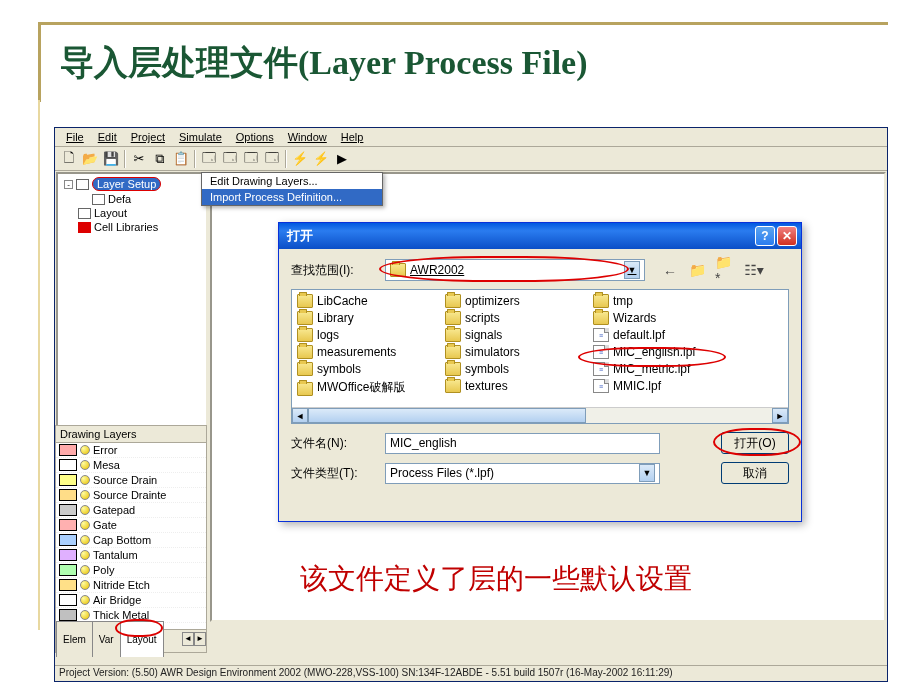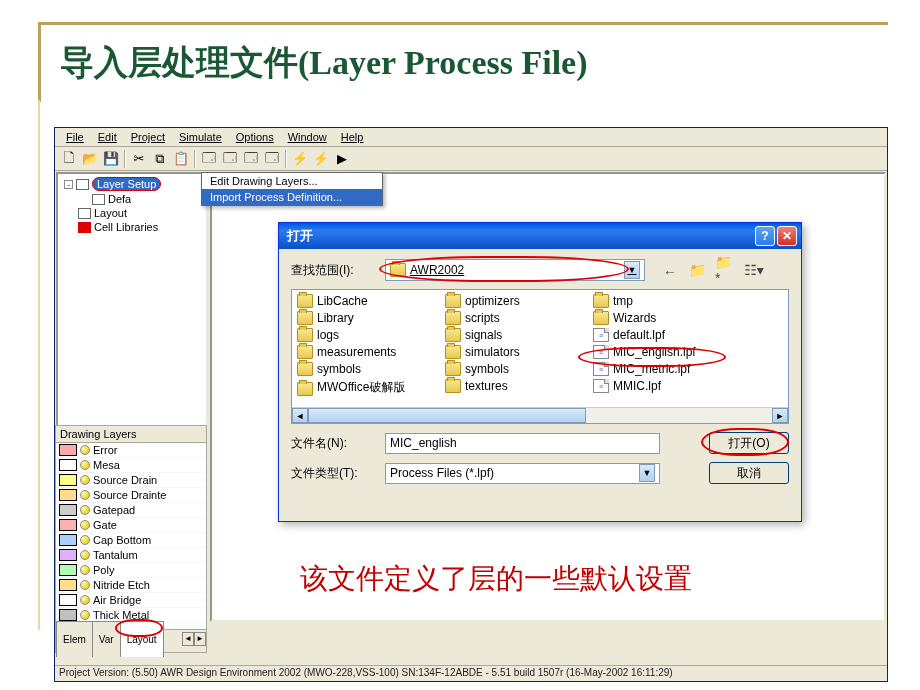--- a/index.html
+++ b/index.html
@@ -69,21 +69,21 @@
   .file-col { width: 148px; display: flex; flex-direction: column; gap: 3px; font-size: 12px; }
   .file-item { display: flex; align-items: flex-end; gap: 4px; padding: 0 1px; white-space: nowrap; }
   .lpf-icon { width: 16px; height: 14px; background: #fff; border: 1px solid #888; position: relative; font-size: 7px; display: flex; align-items: center; justify-content: center; color: #4060c0; }
   .lpf-icon::before { content: ""; position: absolute; top: -1px; right: -1px; width: 4px; height: 4px; background: #ddd; border-left: 1px solid #888; border-bottom: 1px solid #888; }
   .hscroll { position: absolute; bottom: 0; left: 0; right: 0; height: 16px; background: #ece9d8; border-top: 1px solid #ccc; display: flex; }
   .hscroll-btn { width: 16px; height: 15px; background: linear-gradient(to bottom, #dbeaf9, #b3d0f0); border: 1px solid #7f9db9; font-size: 9px; display: flex; align-items: center; justify-content: center; }
   .hscroll-track { flex: 1; background: #f0f0e8; position: relative; }
   .hscroll-thumb { position: absolute; left: 0; width: 60%; height: 100%; background: linear-gradient(to bottom, #dbeaf9, #b3d0f0); border: 1px solid #7f9db9; }
   
   .dlg-input { height: 21px; background: #fff; border: 1px solid #7f9db9; padding: 0 4px; font-size: 12px; width: 275px; display: flex; align-items: center; }
-  .dlg-button { width: 80px; height: 22px; background: #ece9d8; border: 1px solid #003c74; border-radius: 3px; font-size: 12px; display: flex; align-items: center; justify-content: center; }
+  .dlg-button { width: 68px; height: 22px; background: #ece9d8; border: 1px solid #003c74; border-radius: 3px; font-size: 12px; display: flex; align-items: center; justify-content: center; }
   
   .layers-panel { position: absolute; left: 55px; top: 425px; width: 152px; height: 228px; background: #ece9d8; border: 1px solid #aca899; z-index: 3; font-size: 11px; }
   .layers-title { background: #ece9d8; border-bottom: 1px solid #aca899; padding: 2px 4px; }
   .layers-list { background: #fff; height: 186px; overflow: hidden; }
   .layer-row { display: flex; align-items: center; gap: 3px; padding: 1px 3px; border-bottom: 1px dotted #eee; }
   .layer-swatch { width: 18px; height: 12px; border: 1px solid #000; }
   .bulb { width: 10px; height: 10px; background: radial-gradient(circle at 30% 30%, #fffca0, #e8c000); border-radius: 50%; border: 1px solid #888; }
   .layers-tabs { height: 18px; background: #ece9d8; border-top: 1px solid #aca899; display: flex; align-items: center; font-size: 10px; position: relative; }
   .ltab { padding: 12px 6px; border: 1px solid #888; border-bottom: none; background: #ece9d8; margin-right: -1px; }
   .ltab.active { background: #fff; }

